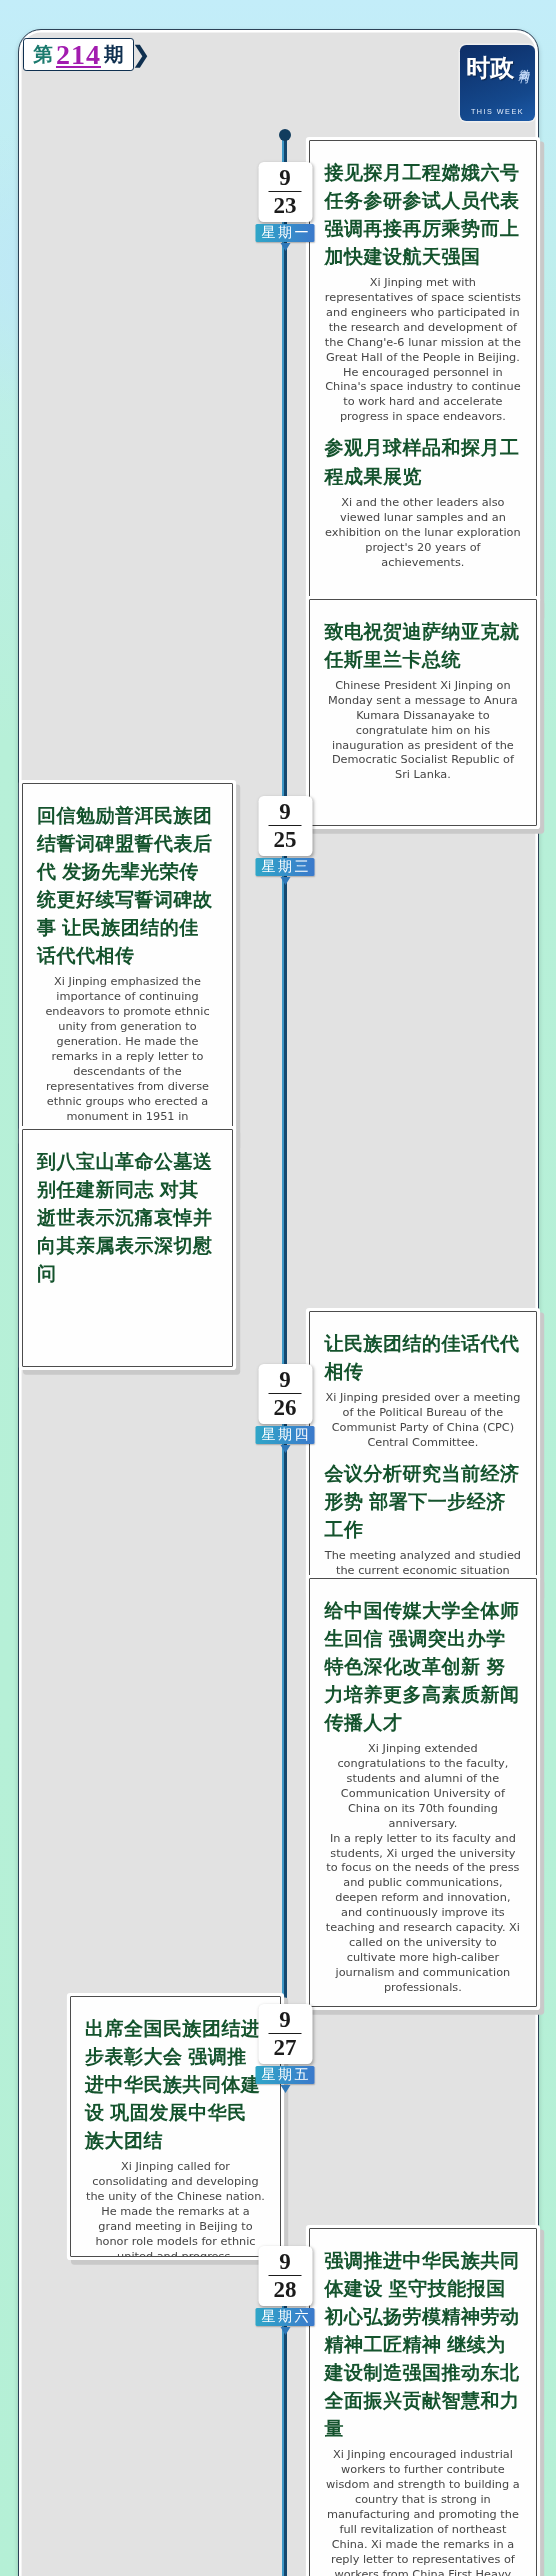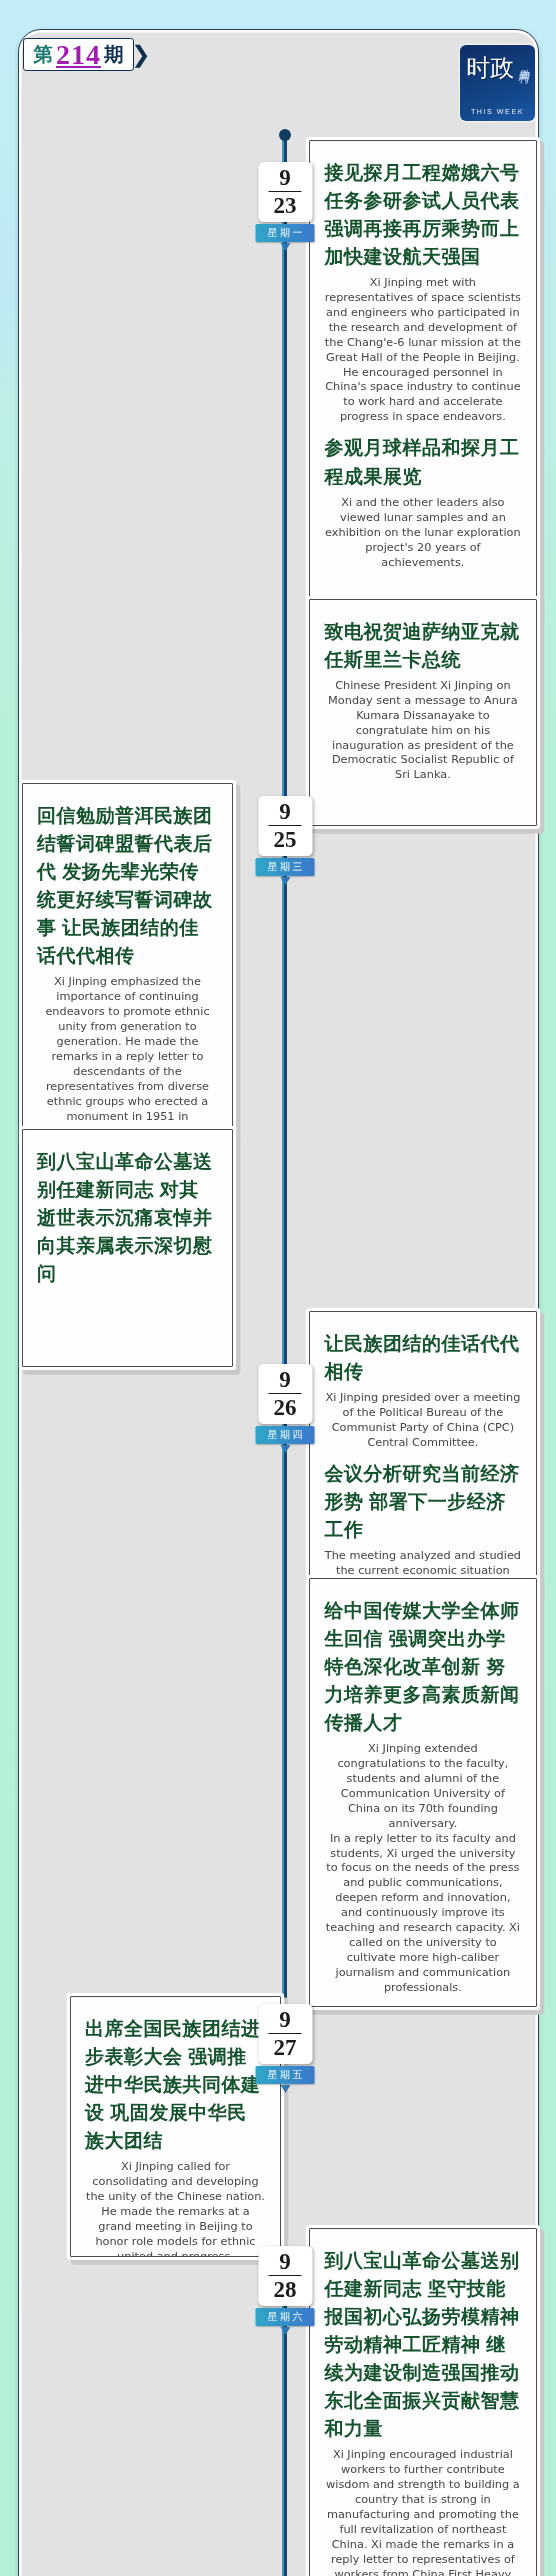--- a/index.html
+++ b/index.html
@@ -29,36 +29,36 @@
   .issue .num{font-size:28px;color:#a21caf;letter-spacing:1px;text-decoration:underline;}
   .issue .suf{font-size:19.6px;color:#0f3050;}
   .issue .chev{position:absolute;right:-17.5px;top:2.1px;font-size:23px;color:#0f3050;font-family:"DejaVu Sans",sans-serif;}
   
   .weekly-logo{
     position:absolute;left:460px;top:45px;width:75px;height:76px;z-index:6;
     background:linear-gradient(160deg,#0d2d66 0%,#14488c 70%,#1b5aa8 100%);
     border-radius:6.2px;box-shadow:0 0 0 1.5px rgba(255,255,255,.45);
     color:#fff;
   }
-  .weekly-logo .main{position:absolute;left:6.2px;top:7.2px;font-size:24px;font-weight:400;font-family:"Liberation Serif","DejaVu Serif",serif;text-shadow:1px 1px 1px rgba(0,0,0,.4);}
+  .weekly-logo .main{position:absolute;left:6.2px;top:7.2px;font-size:24px;font-weight:700;font-family:"Liberation Serif","DejaVu Serif",serif;text-shadow:1px 1px 1px rgba(0,0,0,.4);}
   .weekly-logo .sub{position:absolute;right:5.2px;top:15.5px;writing-mode:vertical-rl;font-size:10.3px;color:#cfe3ff;letter-spacing:2.1px;font-style:italic;}
   .weekly-logo .cap{position:absolute;left:0;right:0;bottom:5.2px;text-align:center;font-size:7.2px;letter-spacing:1.5px;color:#e8f1ff;}
   
   .tl-line{position:absolute;left:282px;top:135px;width:4.6px;height:2931px;z-index:2;
     background:linear-gradient(90deg,#3e97c6 0 45%,#14476e 45% 100%);border-radius:2.1px;}
   .tl-dot{position:absolute;left:279px;top:129px;width:12px;height:12px;border-radius:50%;background:#123d5e;z-index:3;}
   
   .marker{position:absolute;left:285px;transform:translateX(-50%);z-index:5;
     display:flex;flex-direction:column;align-items:center;}
   .m-box{width:54px;background:#ffffff;border-radius:5.2px;padding:4.1px 0 5.2px;
     box-shadow:1px 1.5px 3.1px rgba(0,0,0,.28);display:flex;flex-direction:column;align-items:center;}
   .m-num{font-family:"Liberation Serif","DejaVu Serif",serif;font-weight:700;font-size:23px;line-height:1.0;color:#1b1b1b;}
   .m-bar{width:33px;height:1.5px;background:#1b1b1b;margin:1.5px 0;}
   .m-tag{margin-top:2.6px;width:59px;height:17.5px;line-height:17.5px;text-align:center;
-    background:linear-gradient(90deg,#30a6c8,#3b79cb);color:#fff;font-size:10px;letter-spacing:2.6px;
+    background:linear-gradient(90deg,#30a6c8,#3b79cb);color:#fff;font-size:14px;letter-spacing:2.6px;
     border-radius:1.5px;text-indent:2.6px;box-shadow:0.5px 1px 1.5px rgba(0,0,0,.25);}
   .m-arrow{width:0;height:0;margin-top:1.5px;border-left:5.7px solid transparent;border-right:5.7px solid transparent;border-top:8.2px solid #2e77b8;}
   
   .event-card{position:absolute;background:#fefefe;border:1px solid #4c4c4c;border-radius:1px;
     padding:17.5px 14.4px 9.3px;overflow:hidden;z-index:4;
     box-shadow:0 0 0 3.1px #ffffff, 4.1px 4.6px 0 3.1px #c9c9c9;}
   .event-card.left{left:21.6px;width:181px;}
   .event-card.right{left:309px;width:197px;}
   .zh{font-family:Liberation Sans, sans-serif;font-weight:700;font-size:19px;line-height:1.48;
     color:#14532d;letter-spacing:0.5px;margin-bottom:5.2px;}
@@ -159,17 +159,17 @@
     <div class="event-card right" style="top: 1578px; height: 400px;">
       <div class="zh">给中国传媒大学全体师生回信 强调突出办学特色深化改革创新 努力培养更多高素质新闻传播人才</div>
       <div class="en">Xi Jinping extended congratulations to the faculty, students and alumni of the Communication University of China on its 70th founding anniversary.
 In a reply letter to its faculty and students, Xi urged the university to focus on the needs of the press and public communications, deepen reform and innovation, and continuously improve its teaching and research capacity. Xi called on the university to cultivate more high-caliber journalism and communication professionals.</div>
     </div>
     <div class="event-card left" style="top: 1996px; height: 232px; margin-left: 48px;">
       <div class="zh">出席全国民族团结进步表彰大会 强调推进中华民族共同体建设 巩固发展中华民族大团结</div>
       <div class="en">Xi Jinping called for consolidating and developing the unity of the Chinese nation. He made the remarks at a grand meeting in Beijing to honor role models for ethnic united and progress.</div>
     </div>
     <div class="event-card right" style="top: 2228px; height: 376px;">
-      <div class="zh">到八宝山革命公墓送别任建新同志 坚守技能报国初心弘扬劳模精神劳动精神工匠精神 继续为建设制造强国推动东北全面振兴贡献智慧和力量</div>
+      <div class="zh">强调推进中华民族共同体建设 坚守技能报国初心弘扬劳模精神劳动精神工匠精神 继续为建设制造强国推动东北全面振兴贡献智慧和力量</div>
       <div class="en">Xi Jinping encouraged industrial workers to further contribute wisdom and strength to building a country that is strong in manufacturing and promoting the full revitalization of northeast China. Xi made the remarks in a reply letter to representatives of workers from China First Heavy Industries Co. Ltd., a leading equipment manufacturer headquartered in Qiqihar City, northeast China's Heilongjiang Province.</div>
     </div>
   </div>
 
 
 </body></html>

